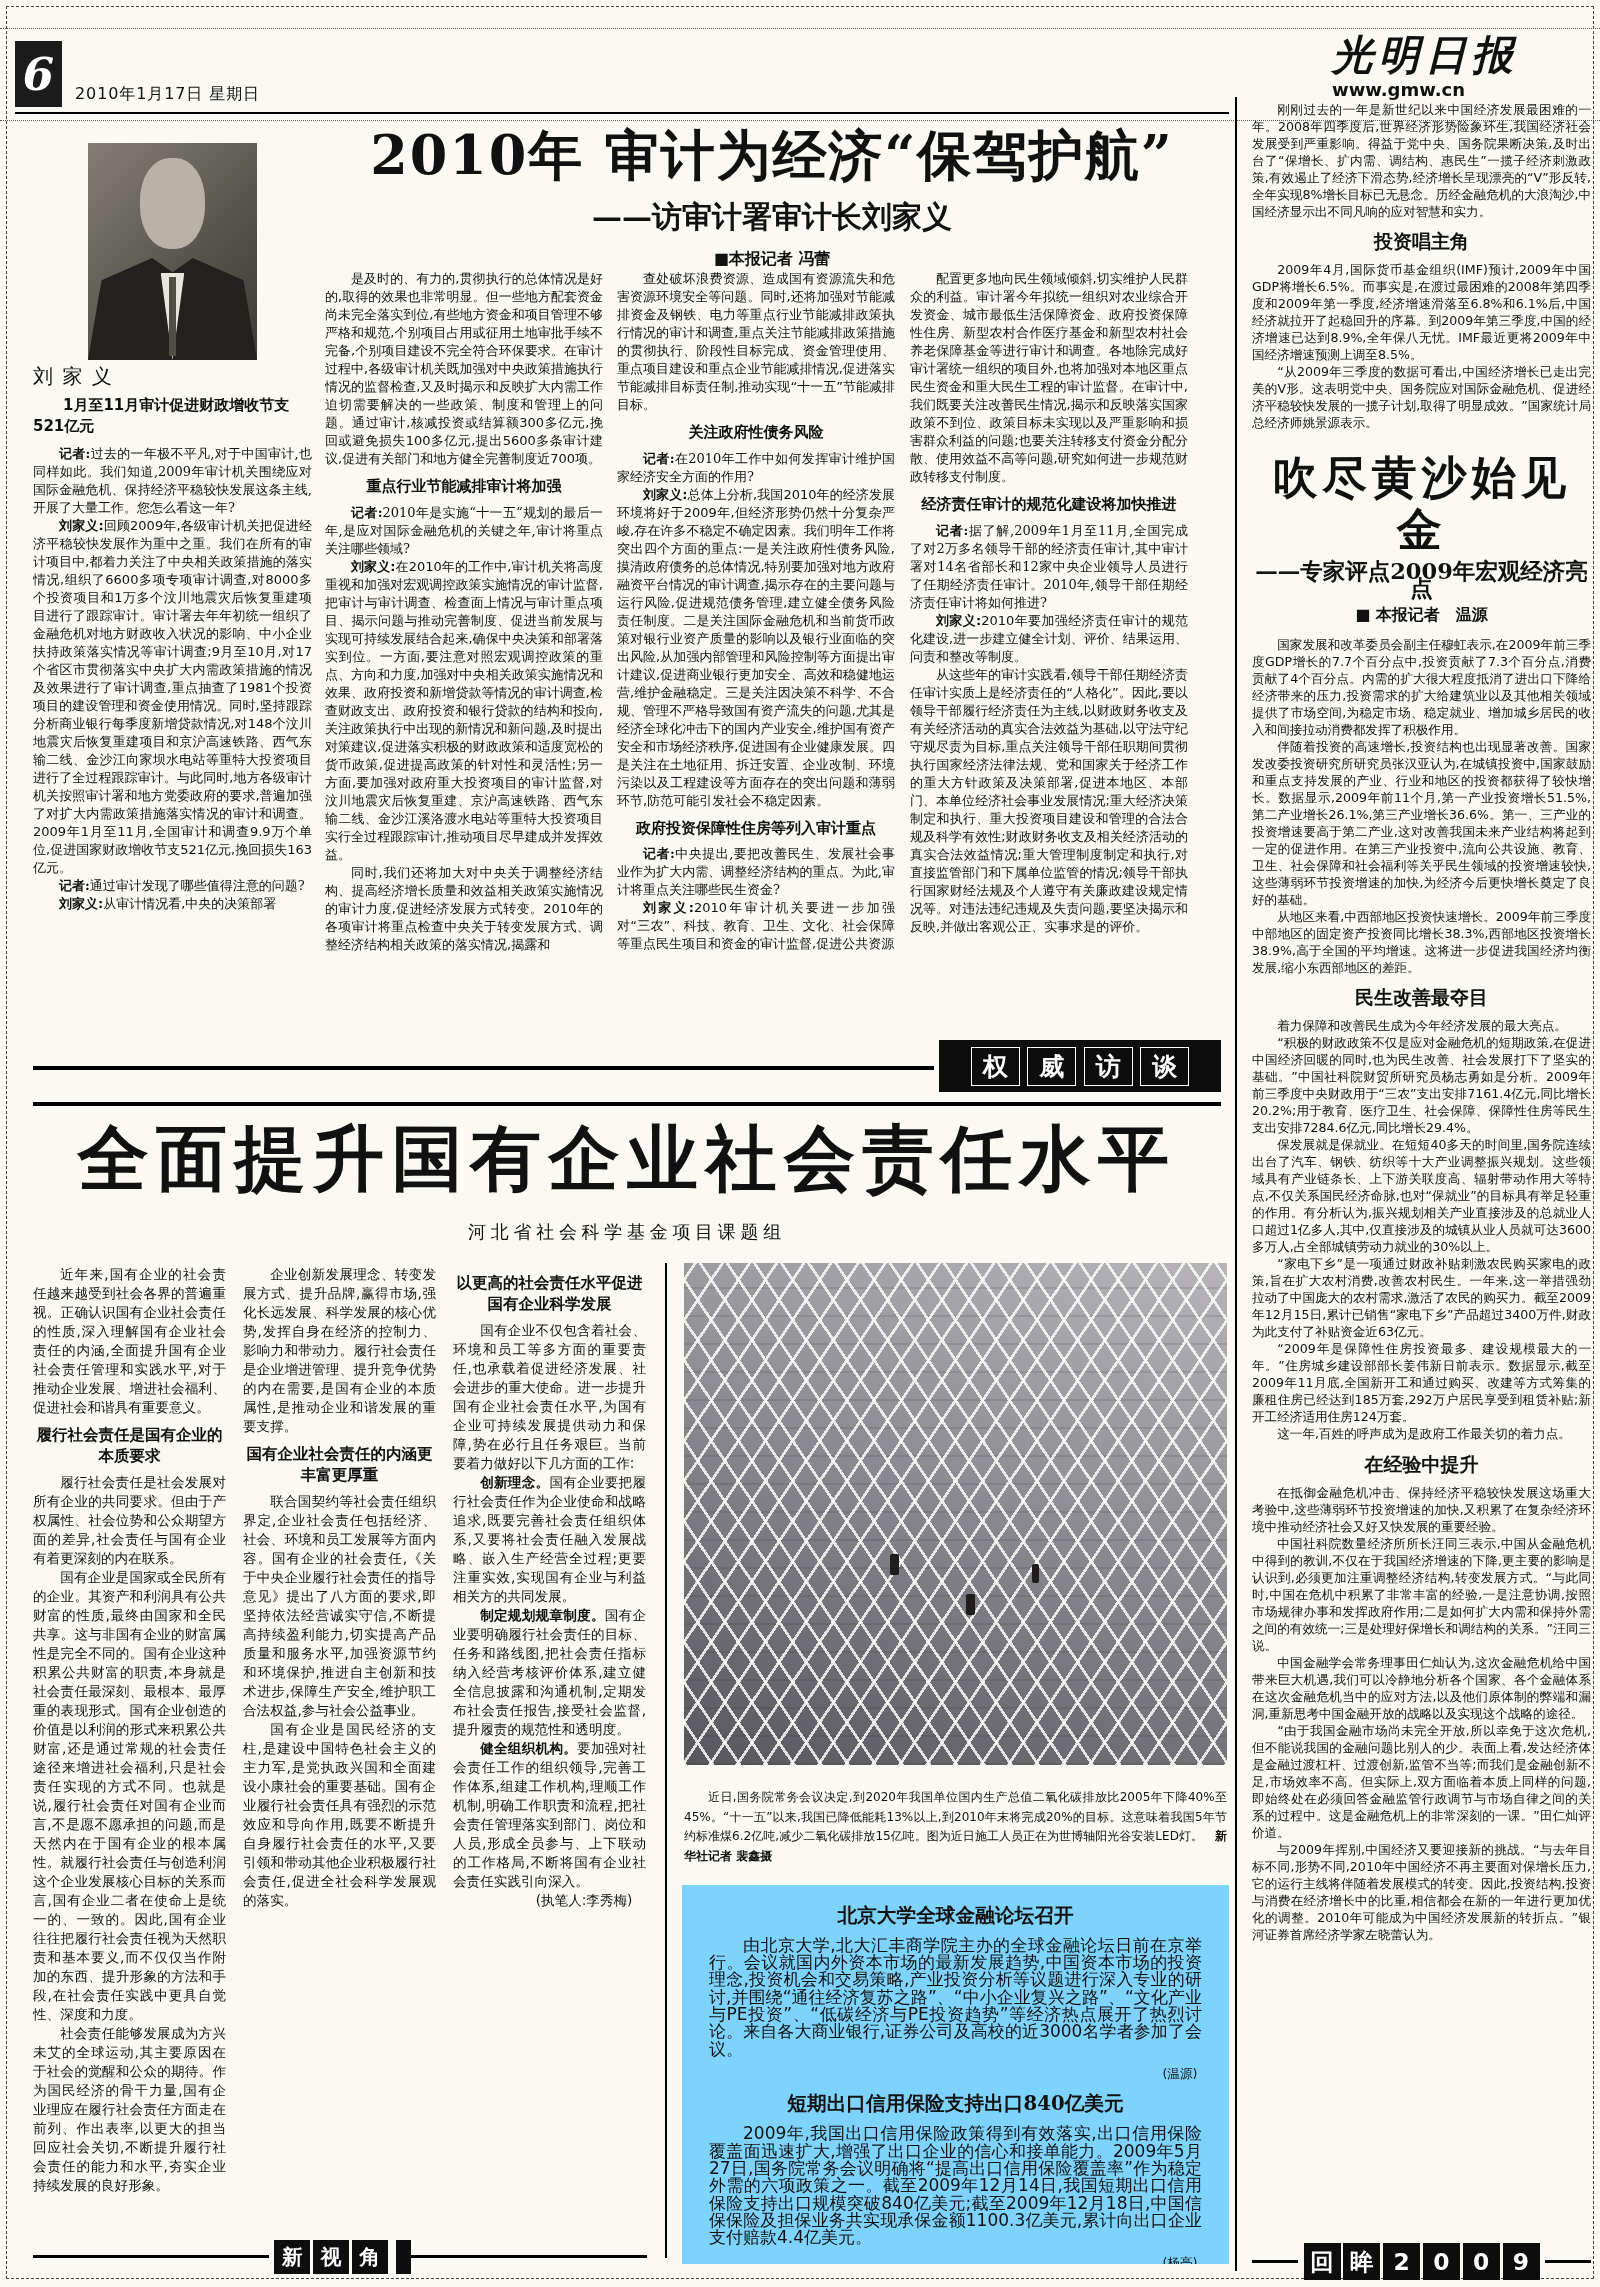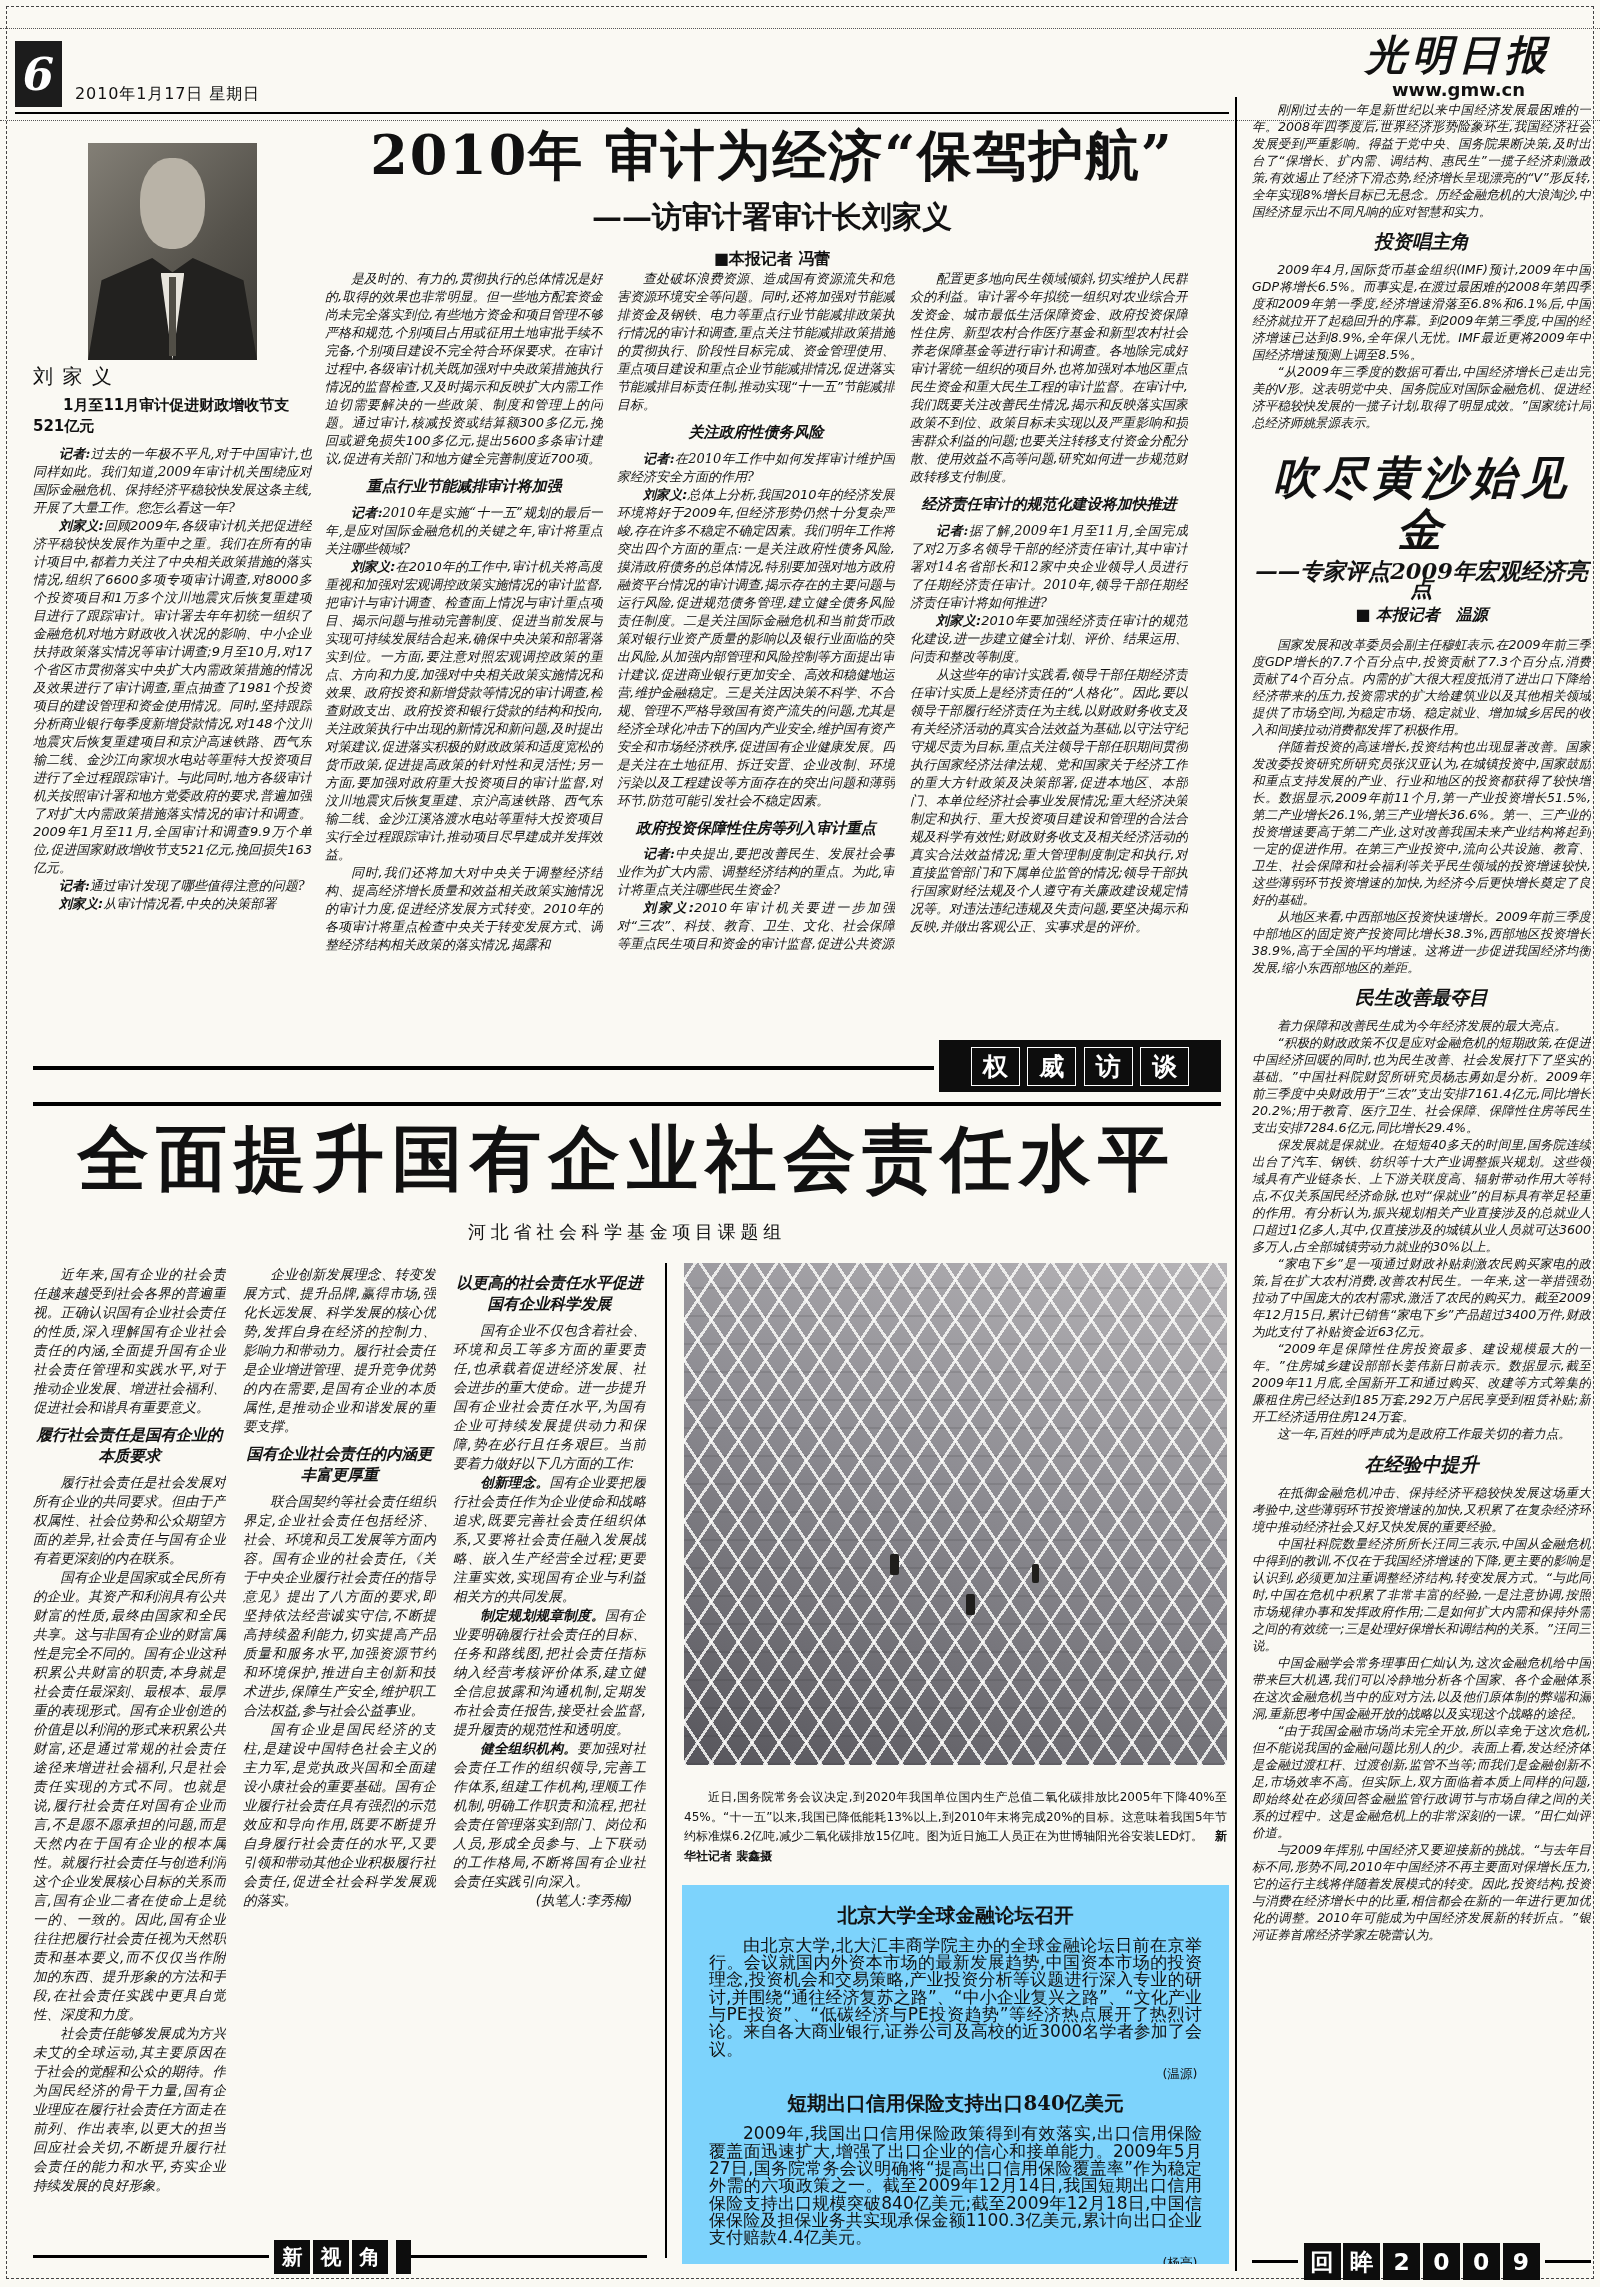--- a/index.html
+++ b/index.html
@@ -12,21 +12,21 @@
   
   .pagenum{position:absolute;left:15px;top:41px;width:47px;height:66px;background:#1c1c1c;color:#fff;
         font:italic 700 45px "DejaVu Serif",serif;display:flex;align-items:center;justify-content:center;}
   .dateline{position:absolute;left:75px;top:84px;font-size:16px;letter-spacing:0.9px;font-weight:500;}
   .headrule{position:absolute;left:15px;top:112px;width:1214px;height:1.9px;background:#000;}
   .headrule2{position:absolute;left:0px;top:120px;width:1600px;border-top:0.9px dotted #555;}
   .secwrap{position:absolute;left:79px;top:41px;width:1246px;display:flex;align-items:center;}
   .secbar{flex:1;height:7.5px;background:#000;}
   .sectitle{font-family:"DejaVu Serif",serif;font-size:43px;font-weight:800;color:#777;
         letter-spacing:15px;padding:0 20.6px;white-space:nowrap;text-shadow:0.9px 0.9px 0 #bbb;}
-  .logo{position:absolute;right:15px;top:34px;text-align:center;width:253px;}
+  .logo{position:absolute;right:15px;top:34px;text-align:left;width:253px;}
   .logo .mast{font-family:"DejaVu Serif",serif;font-style:italic;font-weight:900;font-size:41px;
         letter-spacing:5.6px;line-height:1.05;}
   .logo .site{font-weight:800;font-size:18px;margin-top:1.9px;}
 
   
   .vr-main{position:absolute;left:1235px;top:97px;width:1.9px;height:2174px;background:#000;}
   .vr-mid{position:absolute;left:665px;top:1263px;width:1.9px;height:995px;background:#000;}
 
   
   .aud-head{position:absolute;left:323px;top:124px;width:898px;text-align:center;}
@@ -41,21 +41,21 @@
   .portrait{position:relative;width:169px;height:217px;margin:1.9px auto 0;
         background:linear-gradient(135deg,#837f76,#55524b 60%,#3c3a35);overflow:hidden;}
   .ph-face{position:absolute;left:31%;top:7%;width:38%;height:42%;background:#b9b3a7;border-radius:46%;}
   .ph-body{position:absolute;left:0;bottom:0;width:100%;height:47%;background:#22211f;
         clip-path:polygon(0 100%,8% 22%,38% 0,50% 14%,62% 0,92% 22%,100% 100%);}
   .ph-shirt{position:absolute;left:43%;bottom:0;width:14%;height:40%;background:#e8e5dd;
         clip-path:polygon(0 0,100% 0,50% 100%);}
   .ph-tie{position:absolute;left:48%;bottom:2%;width:4%;height:36%;background:#514e46;}
   .pcap{font-family:"DejaVu Serif",serif;font-size:20px;letter-spacing:9.4px;margin:7.5px 0 9.4px;}
   .col1sub{font-weight:800;font-size:15px;line-height:21.5px;text-indent:2em;margin:1.9px 0 7.5px;text-align:left;}
-  .blk{margin:0;text-indent:2em;font-style:italic;}
+  .blk{margin:0;text-indent:2em;}
   .blk-q{font-family:"DejaVu Serif",serif;}
   .blk b.lead{font-weight:800;}
   .blk-sub{font-weight:800;text-indent:0;text-align:center;font-size:15px;line-height:20.6px;margin:8.4px 0 6.6px;}
   .blk-sig{text-align:right;text-indent:0;padding-right:1em;}
 
   
   .ruleA{position:absolute;left:33px;top:1066px;width:901px;height:3.7px;background:#000;}
   .ruleB{position:absolute;left:33px;top:1102px;width:1188px;height:3.7px;background:#000;}
   .badge-auth{position:absolute;left:939px;top:1040px;width:282px;height:52px;background:#0d0d0d;
         display:flex;align-items:center;justify-content:center;gap:7.5px;}

